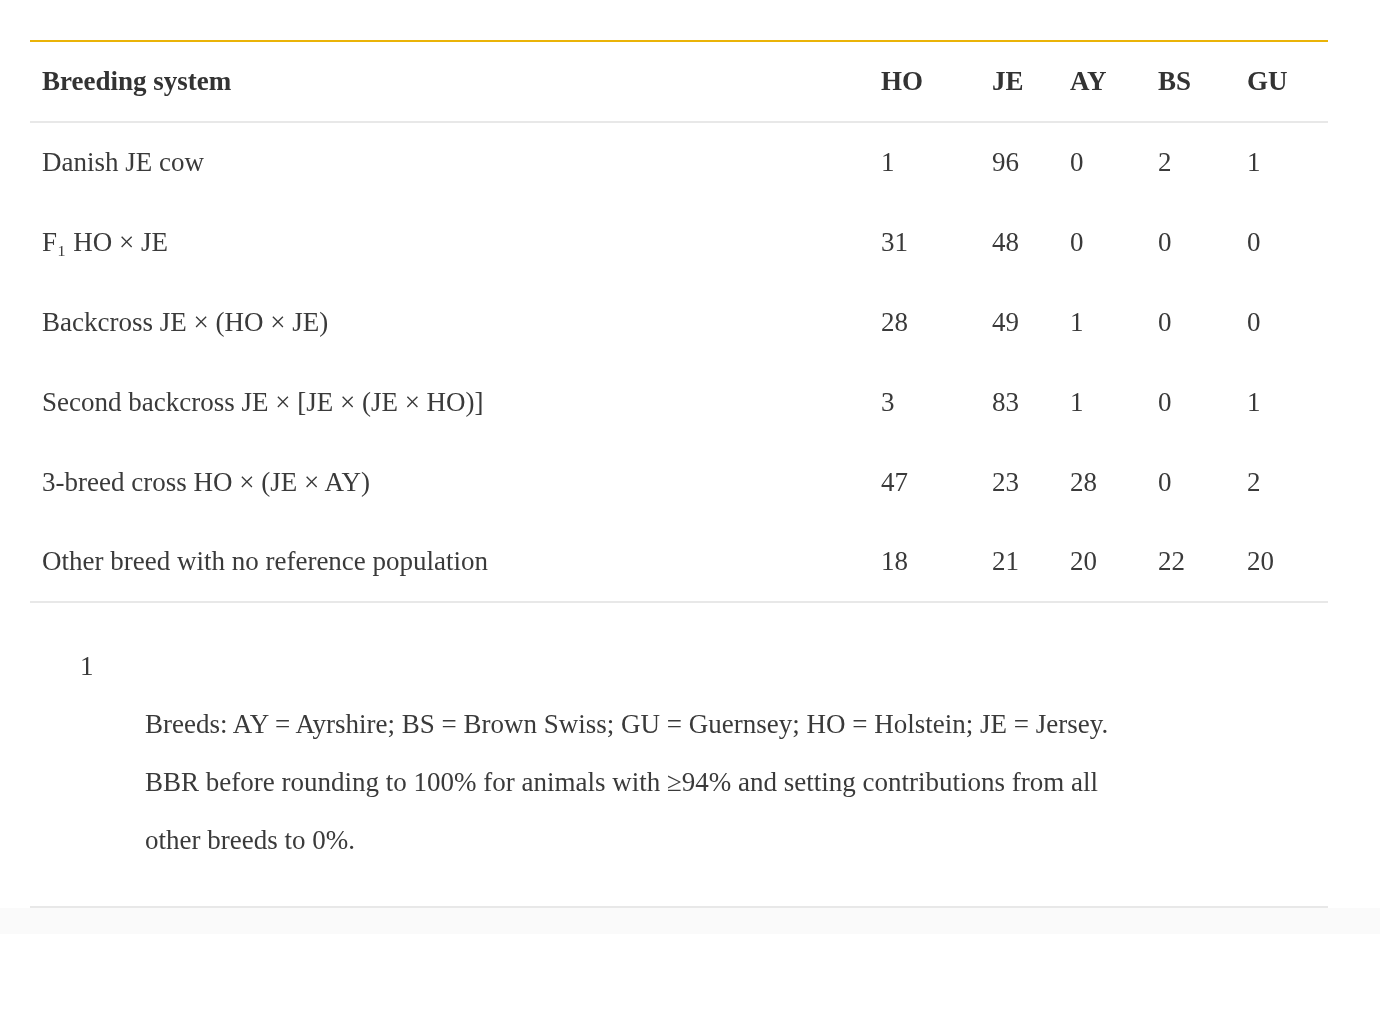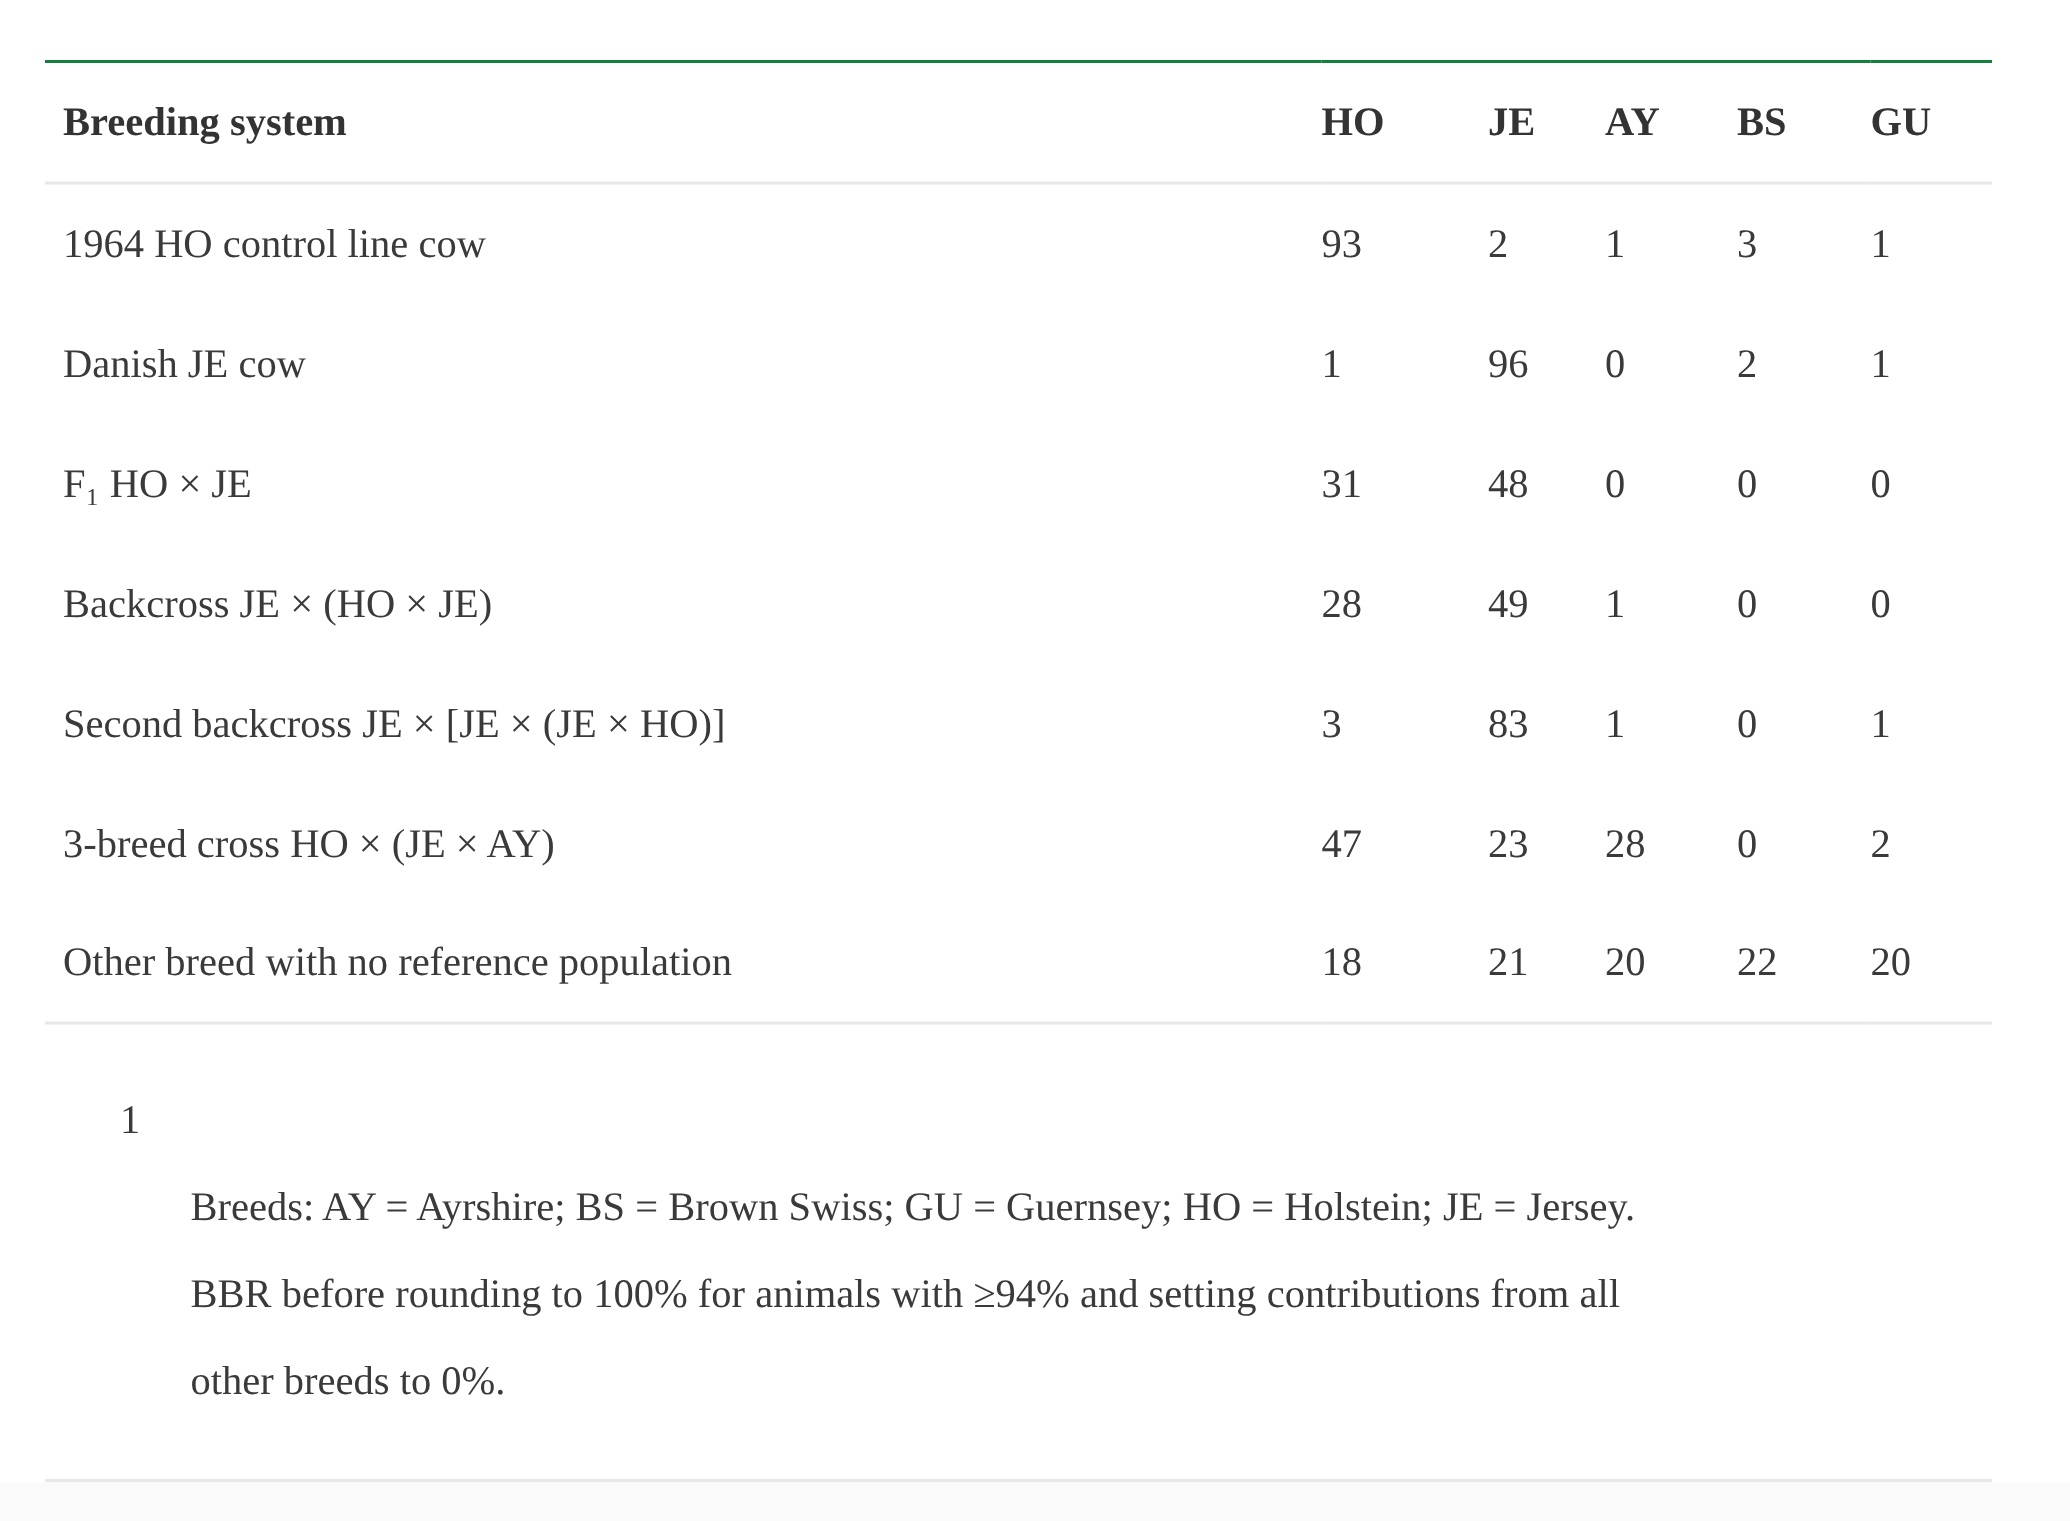--- a/index.html
+++ b/index.html
@@ -24,34 +24,34 @@
     text-align: left;
     vertical-align: middle;
     padding: 0;
     font-weight: normal;
     white-space: nowrap;
     overflow: hidden;
   }
   .tbl thead th {
     font-weight: bold;
     height: 81px;
-    border-top: 2px solid #15803d;
+    border-top: 2px solid #eab308;
     border-bottom: 2px solid #e8e8e8;
     color: #333333;
   }
   .tbl tbody td { height: 80px; }
   .tbl tbody tr:last-child td { border-bottom: 2px solid #e8e8e8; }
   .label-cell { padding-left: 12px !important; }
   .footnote {
     margin: 34px 0 0 80px;
     font-size: 27px;
     line-height: 58px;
   }
   .footnote-marker { display: block; }
-  .footnote-text { margin-left: 47px; width: 1200px; }
+  .footnote-text { margin-left: 65px; width: 1200px; }
   .footnote-text div { display: block; }
   .bottom-divider {
     width: 1298px;
     margin: 37px 0 0 30px;
     border-top: 2px solid #e8e8e8;
     height: 0;
   }
   .footer-band {
     width: 1380px;
     height: 26px;
@@ -74,28 +74,20 @@
     <tr>
       <th class="label-cell">Breeding system</th>
       <th>HO</th>
       <th>JE</th>
       <th>AY</th>
       <th>BS</th>
       <th>GU</th>
     </tr>
   </thead>
   <tbody>
-    <tr>
-      <td class="label-cell">1964 HO control line cow</td>
-      <td>93</td>
-      <td>2</td>
-      <td>1</td>
-      <td>3</td>
-      <td>1</td>
-    </tr>
     <tr>
       <td class="label-cell">Danish JE cow</td>
       <td>1</td>
       <td>96</td>
       <td>0</td>
       <td>2</td>
       <td>1</td>
     </tr>
     <tr>
       <td class="label-cell">F₁ HO × JE</td>

